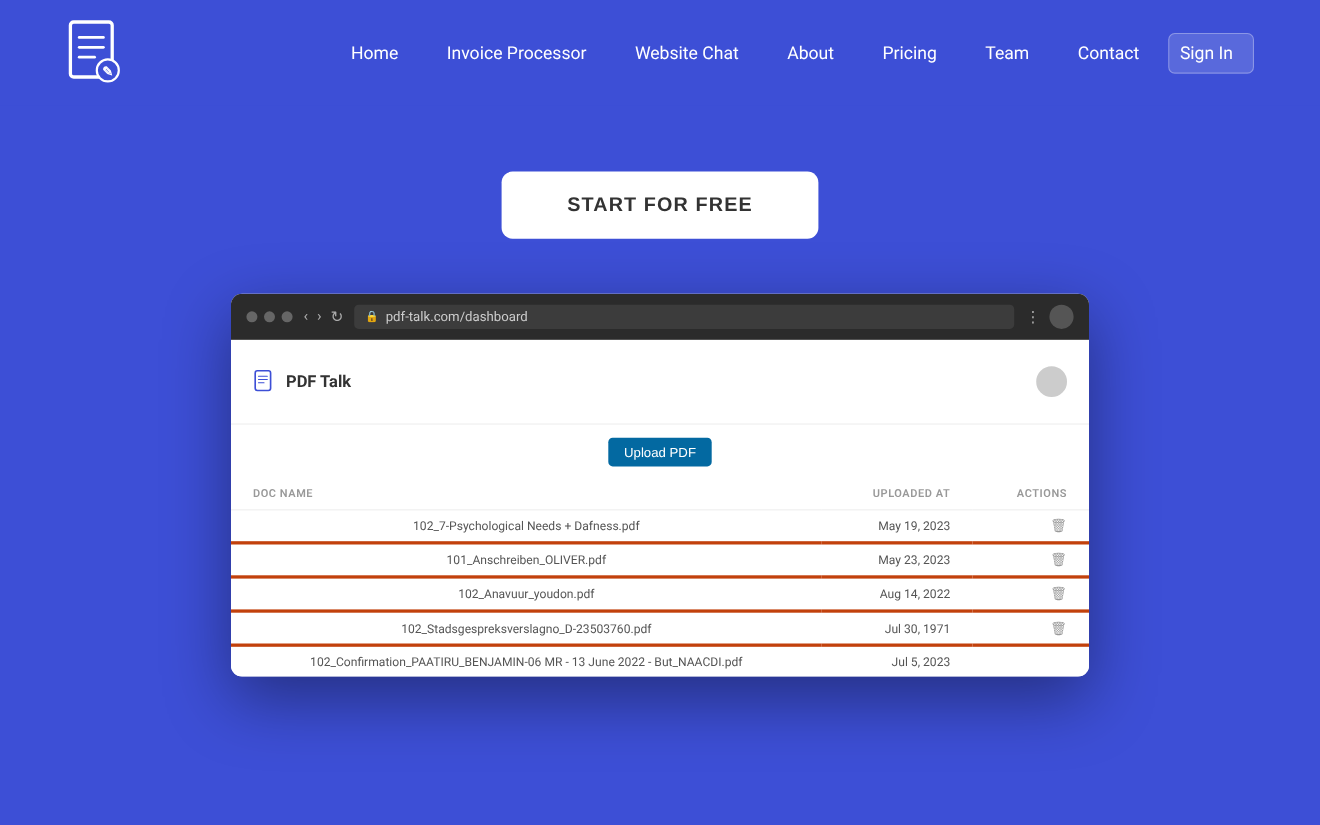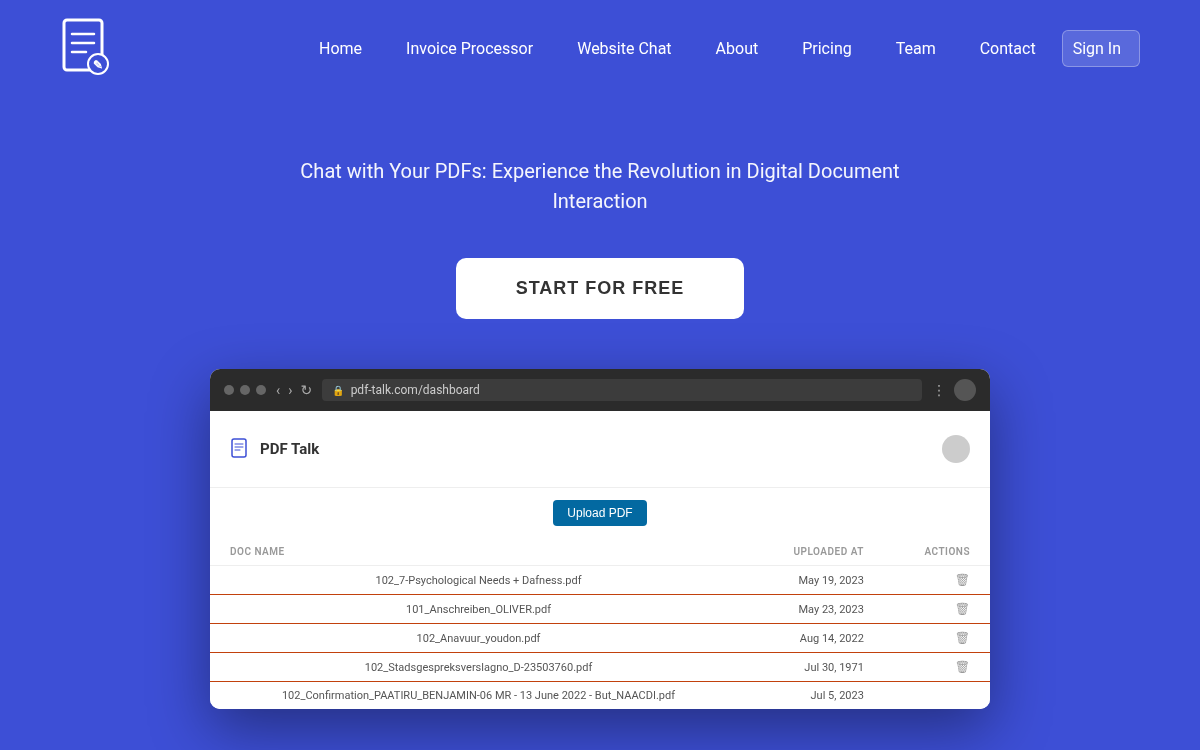--- a/index.html
+++ b/index.html
@@ -229,21 +229,21 @@
     }
 
     .app-table th.right {
       text-align: right;
     }
 
     .app-table td {
       padding: 7px 20px;
       font-size: 11px;
       color: #555;
-      border-bottom: 1px solid #c2410c;
+      border-bottom: 3px solid #c2410c;
     }
 
     .app-table td.right {
       text-align: right;
     }
 
     .app-table td.actions {
       text-align: right;
       color: #999;
     }
@@ -273,21 +273,20 @@
     <a href="#">Website Chat</a>
     <a href="#">About</a>
     <a href="#">Pricing</a>
     <a href="#">Team</a>
     <a href="#">Contact</a>
     <a href="#" class="sign-in">Sign In</a>
   </nav>
 </header>
 
 <section class="hero">
-  <p class="hero-subtitle">Chat with Your PDFs: Experience the Revolution in Digital Document Interaction</p>
   <button class="cta-button">START FOR FREE</button>
 
   <div class="browser-mockup">
 
     <div class="browser-chrome">
       <div class="browser-dots">
         <div class="dot"></div>
         <div class="dot"></div>
         <div class="dot"></div>
       </div>

